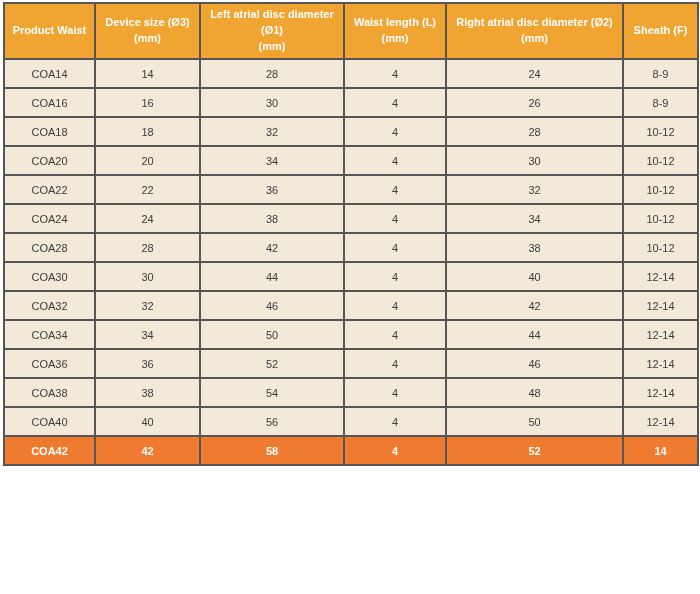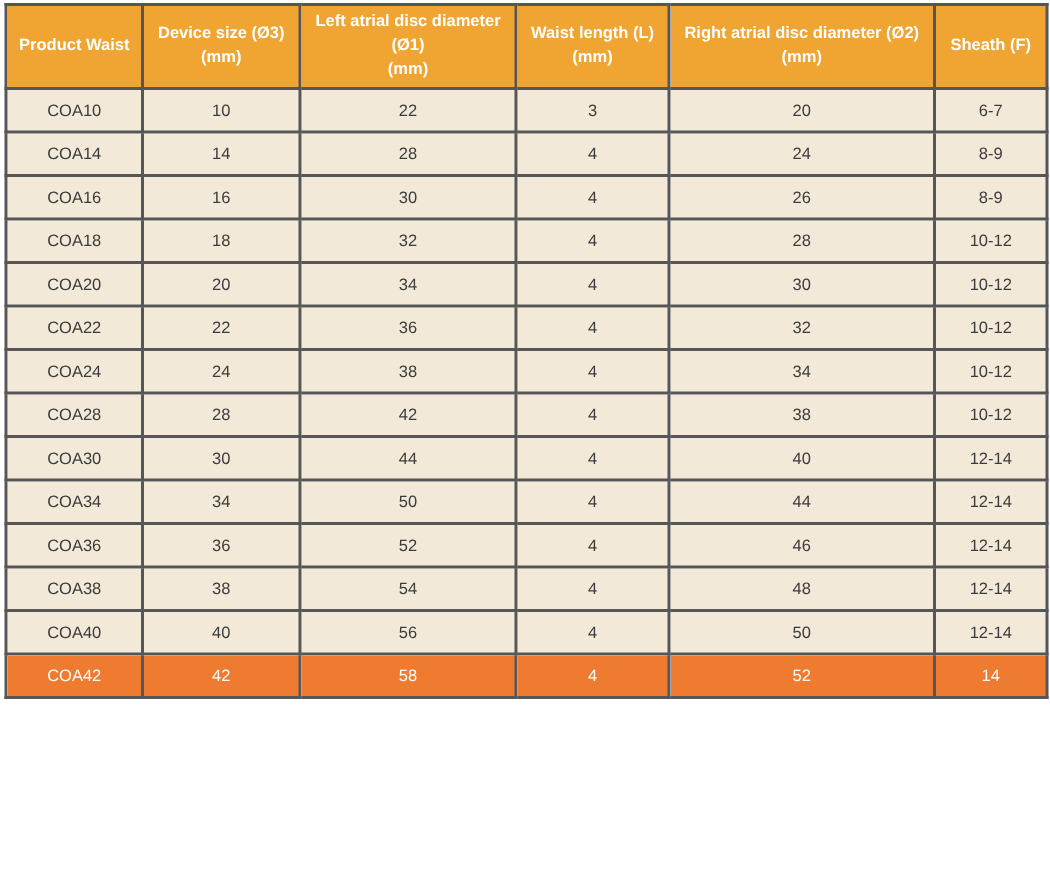--- a/index.html
+++ b/index.html
@@ -29,21 +29,21 @@
     background:var(--header_bg);color:var(--header_text);
     font-size:11px;font-weight:bold;line-height:1.45;
     white-space:pre-line;height:52px;padding:1px 4px;
   }
   td{
     background:var(--row_bg);color:var(--row_text);
     font-size:11px;height:25px;padding:1px 4px;
   }
   tr.highlight td{
     background:var(--highlight_bg);color:var(--highlight_text);
-    font-weight:normal;
+    font-weight:bold;
     margin-top:36px;
   }
 </style>
 </head>
 <body>
 
 <table class="sizing">
   <colgroup>
     <col class="c0">
       <col class="c1">
@@ -61,28 +61,20 @@
 (Ø1)
 (mm)</th>
         <th>Waist length (L)
 (mm)</th>
         <th>Right atrial disc diameter (Ø2)
 (mm)</th>
         <th>Sheath (F)</th>
       </tr>
   </thead>
   <tbody>
-      <tr>
-        <td>COA10</td>
-        <td>10</td>
-        <td>22</td>
-        <td>3</td>
-        <td>20</td>
-        <td>6-7</td>
-      </tr>
       <tr>
         <td>COA14</td>
         <td>14</td>
         <td>28</td>
         <td>4</td>
         <td>24</td>
         <td>8-9</td>
       </tr>
       <tr>
         <td>COA16</td>
@@ -134,20 +126,28 @@
       </tr>
       <tr>
         <td>COA30</td>
         <td>30</td>
         <td>44</td>
         <td>4</td>
         <td>40</td>
         <td>12-14</td>
       </tr>
       <tr>
+        <td>COA32</td>
+        <td>32</td>
+        <td>46</td>
+        <td>4</td>
+        <td>42</td>
+        <td>12-14</td>
+      </tr>
+      <tr>
         <td>COA34</td>
         <td>34</td>
         <td>50</td>
         <td>4</td>
         <td>44</td>
         <td>12-14</td>
       </tr>
       <tr>
         <td>COA36</td>
         <td>36</td>

